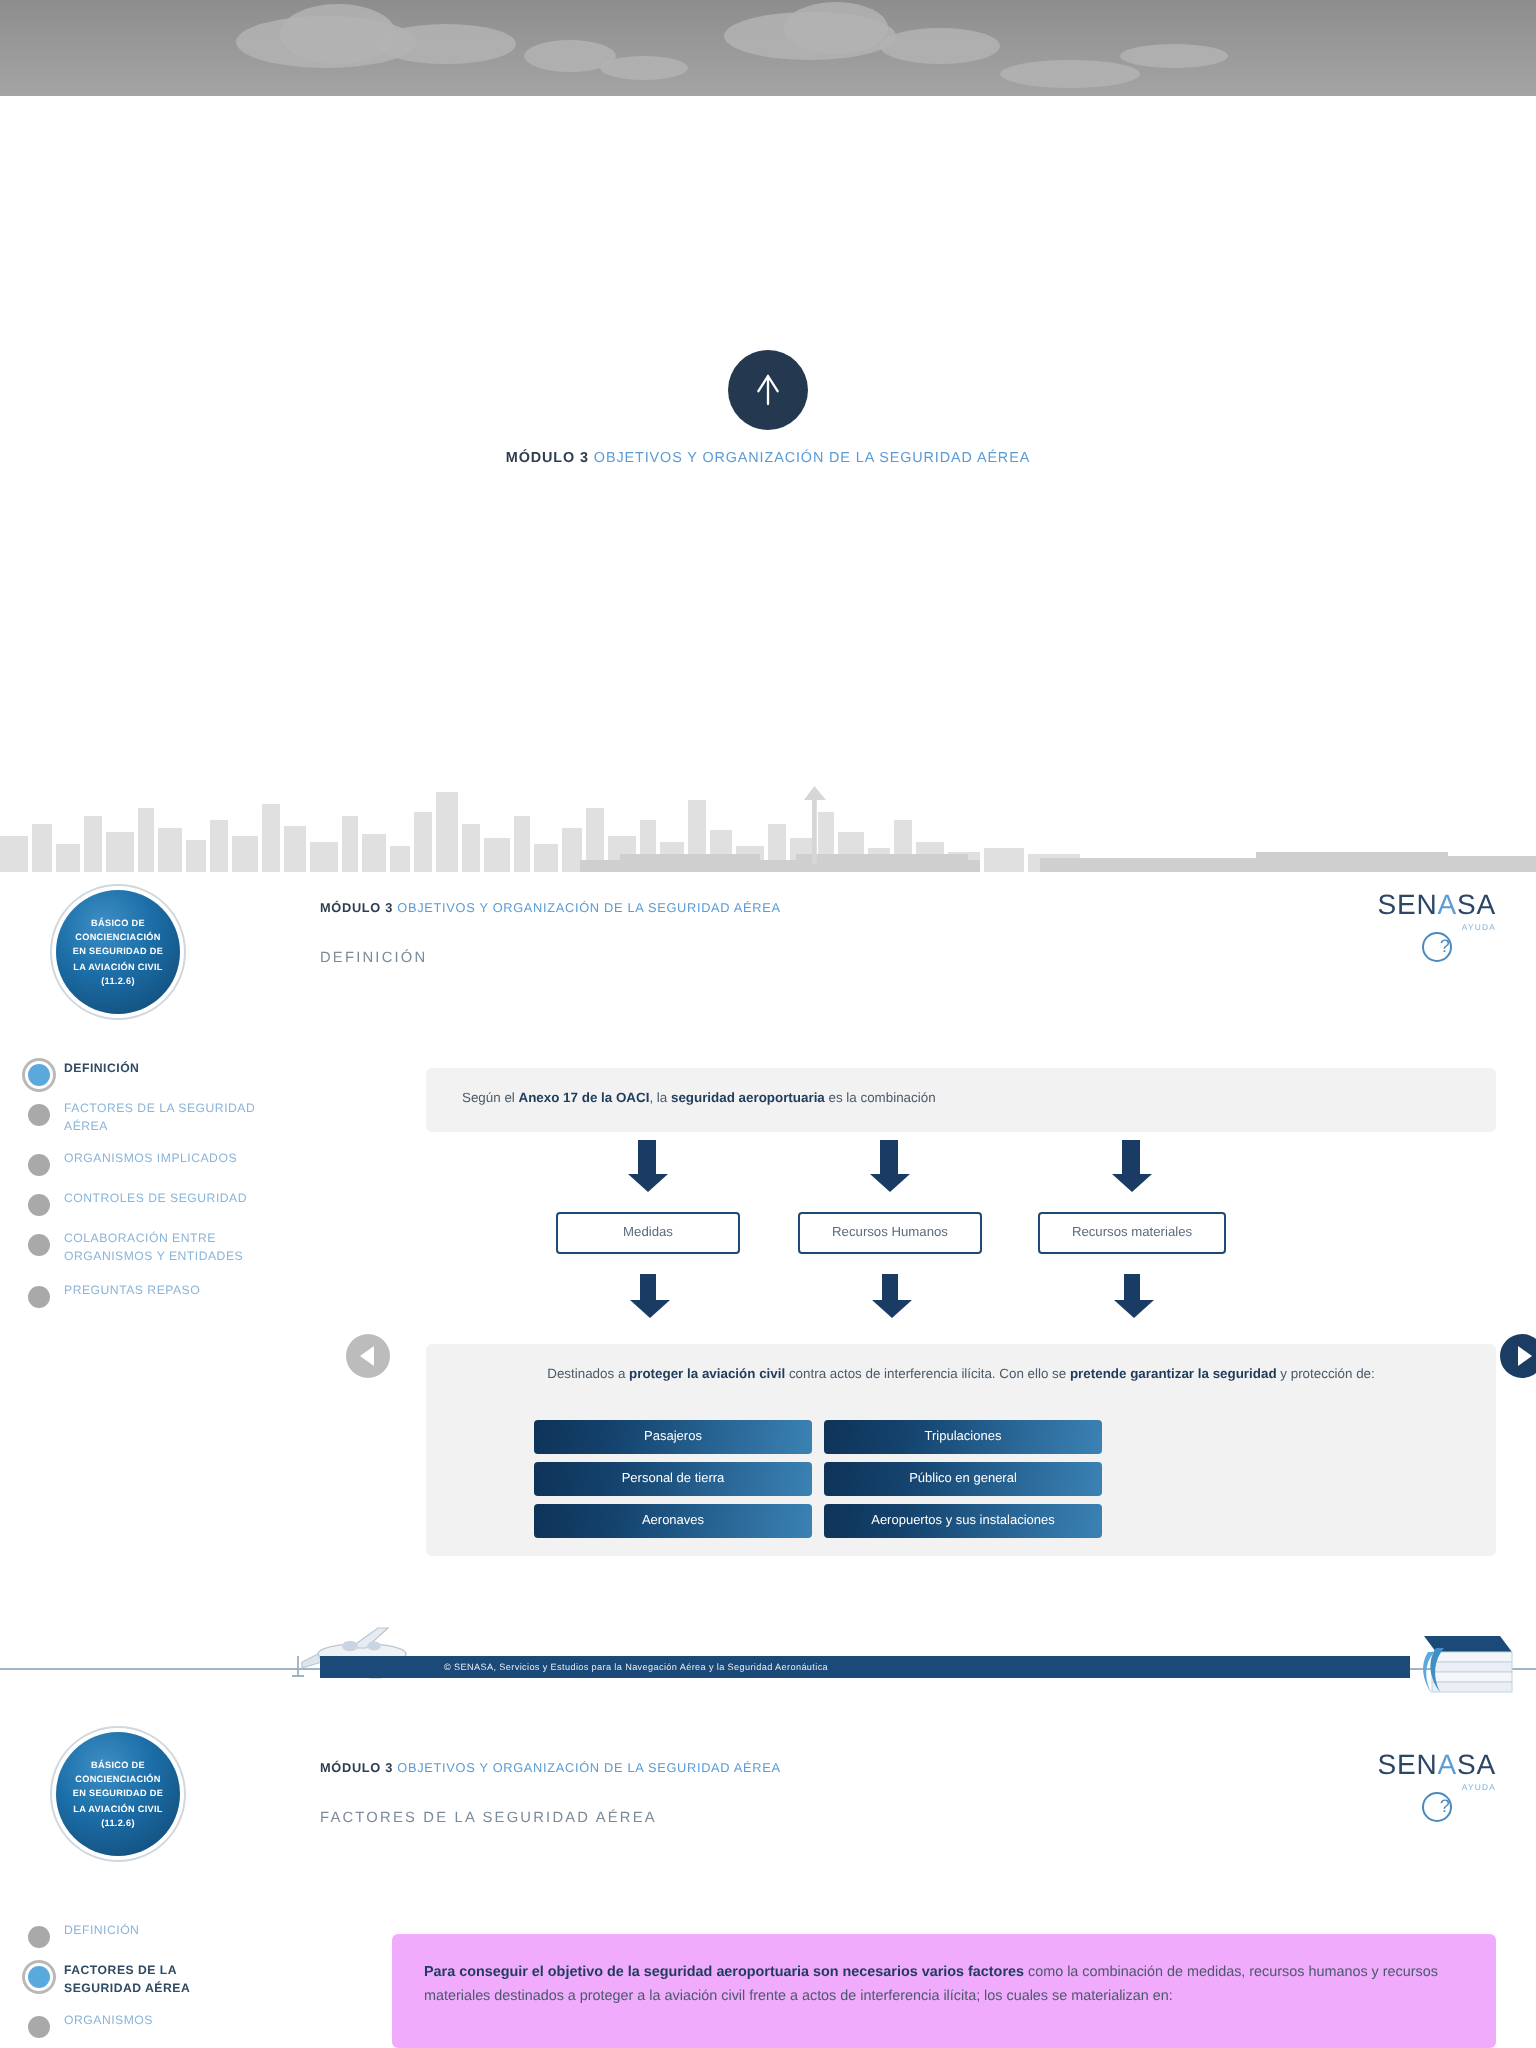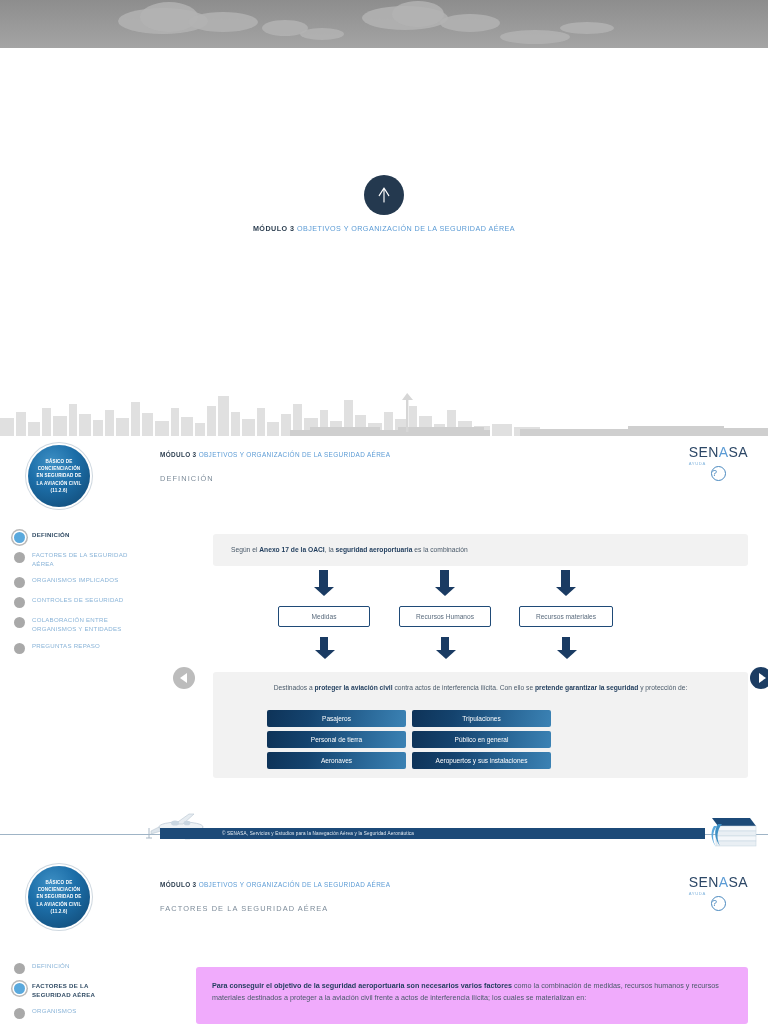--- a/index.html
+++ b/index.html
@@ -144,21 +144,21 @@
   .crumb .mod { font-weight: bold; color: #2c3e50; }
   .crumb .sub { color: #5b9bd5; }
   .section-title {
     margin-top: 16px;
     font-size: 7.4px;
     letter-spacing: 1.1px;
     color: #7c8b99;
   }
 
   
-  .brand { position: absolute; right: 20px; text-align: left; }
+  .brand { position: absolute; right: 20px; text-align: right; }
   .brand-word {
     font-size: 14px;
     letter-spacing: .4px;
     color: #2c4766;
     font-family: "Liberation Sans", sans-serif;
     position: relative;
     white-space: nowrap;
   }
   .brand-word .swash { color: #5b9bd5; }
   .brand-help-label {

